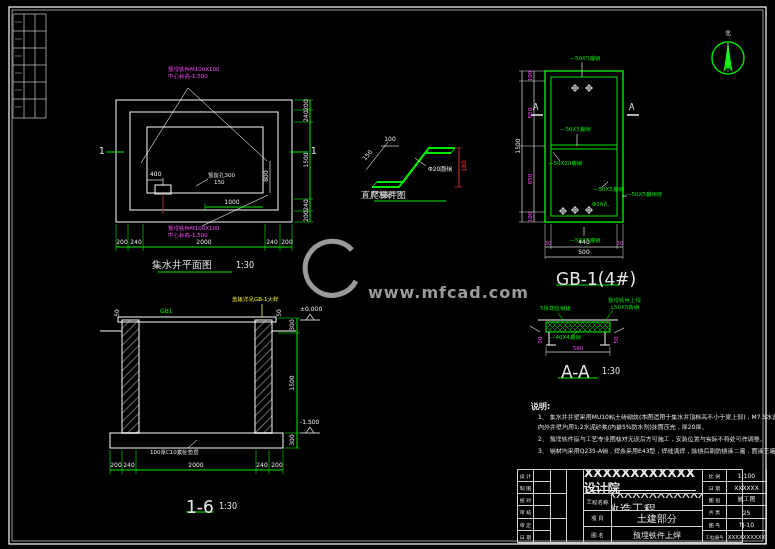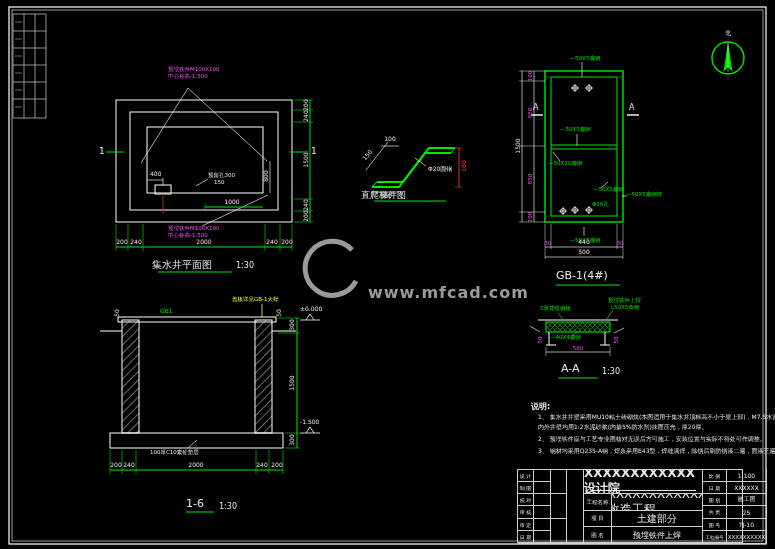--- a/index.html
+++ b/index.html
@@ -3,21 +3,21 @@
 <meta charset="utf-8">
 <style>
   html,body{margin:0;padding:0;background:#000;}
   #sheet{position:relative;width:775px;height:549px;background:#000;overflow:hidden;
          font-family:"DejaVu Sans",sans-serif;}
   .t{position:absolute;color:#e8e8e8;font-size:7px;line-height:1.15;white-space:nowrap;}
   .g{color:#00e800}.m{color:#ff4dff}.y{color:#ffff35}.r{color:#ff4040}
   .cx{transform:translateX(-50%);}
   .v{transform:translate(-50%,-50%) rotate(-90deg);}
   .s6{font-size:6px}.s5{font-size:5.5px}.s8{font-size:8px}.s9{font-size:9px}
-  .s10{font-size:10px}.s11{font-size:11px}
+  .s10{font-size:10px}.s11{font-size:17px}
   .tb{position:absolute;border:1px solid #cfcfcf;box-sizing:border-box;}
   .tbcell{position:absolute;border-right:1px solid #cfcfcf;border-bottom:1px solid #cfcfcf;
           box-sizing:border-box;color:#e8e8e8;overflow:hidden;display:flex;
           align-items:center;justify-content:center;}
   .wm{position:absolute;color:#9a9a9a;font-weight:bold;}
 </style>
 </head>
 <body>
 
 <div id="sheet">

